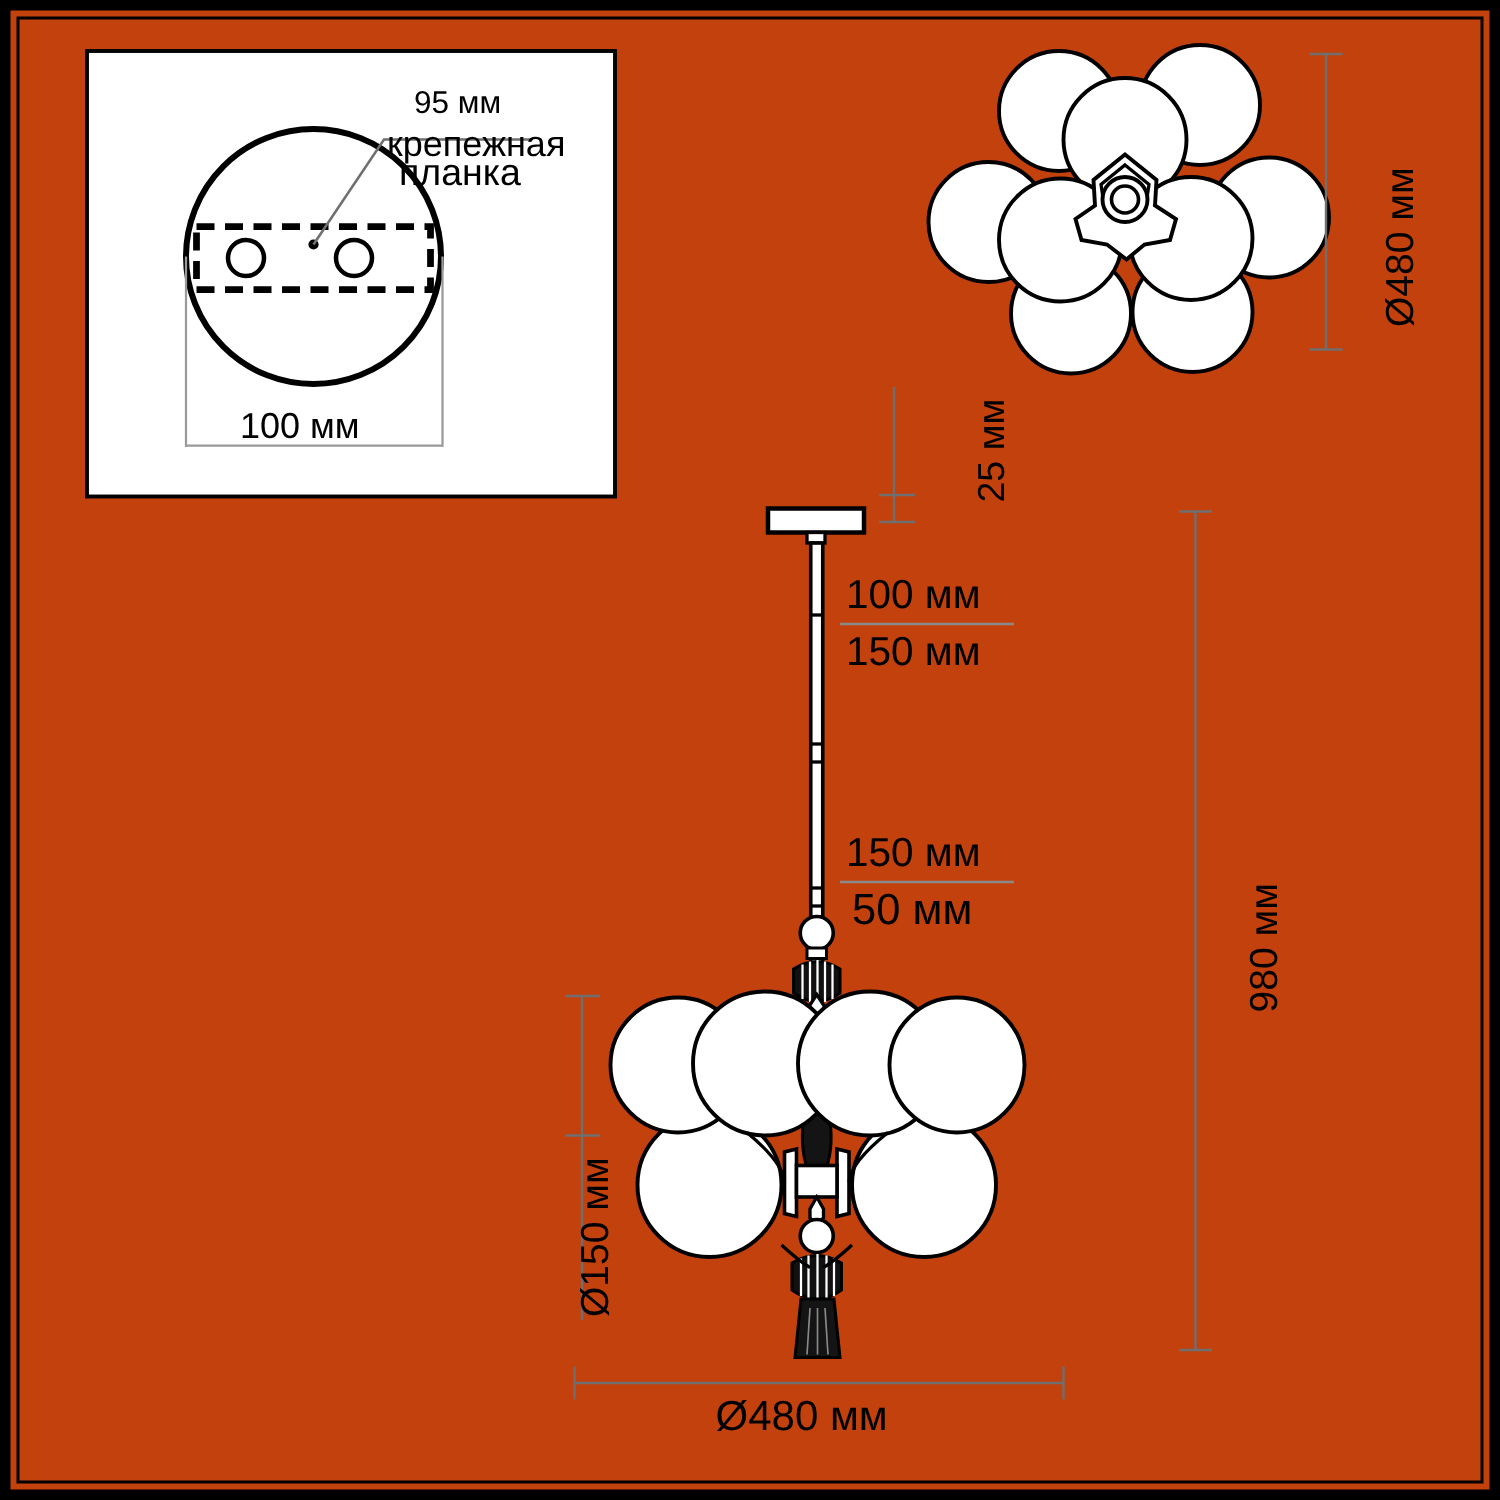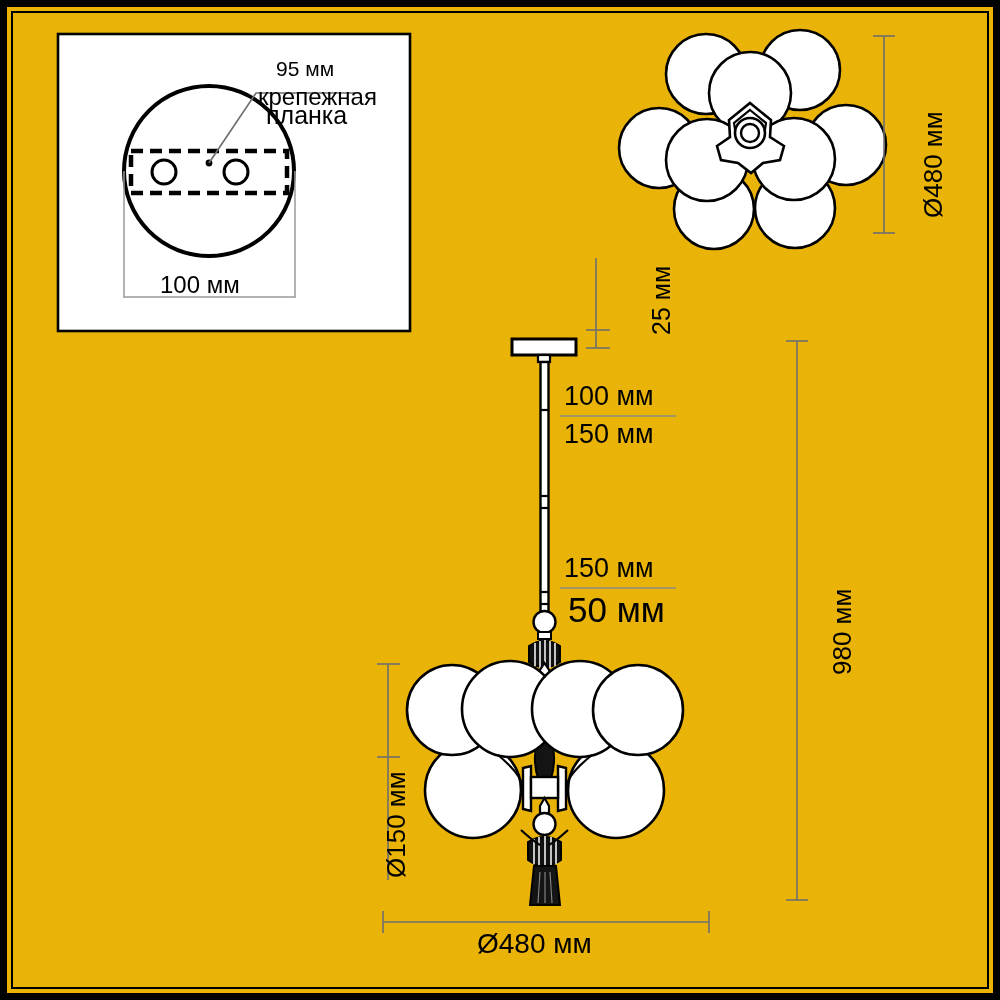--- a/index.html
+++ b/index.html
@@ -4,21 +4,21 @@
 <style>
   html, body {
     margin: 0;
     padding: 0;
     background: #ffffff;
   }
   #page {
     position: relative;
     width: 1000px;
     height: 1000px;
-    background: #eab308;
+    background: #c2410c;
     font-family: "Liberation Sans", sans-serif;
     overflow: hidden;
   }
   
   #outer-frame {
     position: absolute;
     left: 0; top: 0;
     width: 1000px; height: 1000px;
     box-sizing: border-box;
     border: 7px solid #000000;
@@ -189,21 +189,21 @@
   <div class="txt" style="left:160px; top:272px; font-size:24px;">100 мм</div>
 
   <div class="txt vert" style="left:920px; top:218px; font-size:26px; transform:rotate(-90deg);">Ø480 мм</div>
 
   <div class="txt vert" style="left:648px; top:335px; font-size:25px; transform:rotate(-90deg);">25 мм</div>
 
   <div class="txt" style="left:564px; top:382px; font-size:27px;">100 мм</div>
   <div class="txt" style="left:564px; top:420px; font-size:27px;">150 мм</div>
 
   <div class="txt" style="left:564px; top:554px; font-size:27px;">150 мм</div>
-  <div class="txt" style="left:568px; top:592px; font-size:35px;text-align:center;">50 мм</div>
+  <div class="txt" style="left:568px; top:592px; font-size:29px;text-align:center;">50 мм</div>
 
   <div class="txt vert" style="left:829px; top:675px; font-size:26px; transform:rotate(-90deg);">980 мм</div>
 
   <div class="txt vert" style="left:383px; top:878px; font-size:26px; transform:rotate(-90deg);">Ø150 мм</div>
 
   <div class="txt" style="left:477px; top:929px; font-size:28px;">Ø480 мм</div>
 
 </div>
 
 </body></html>

